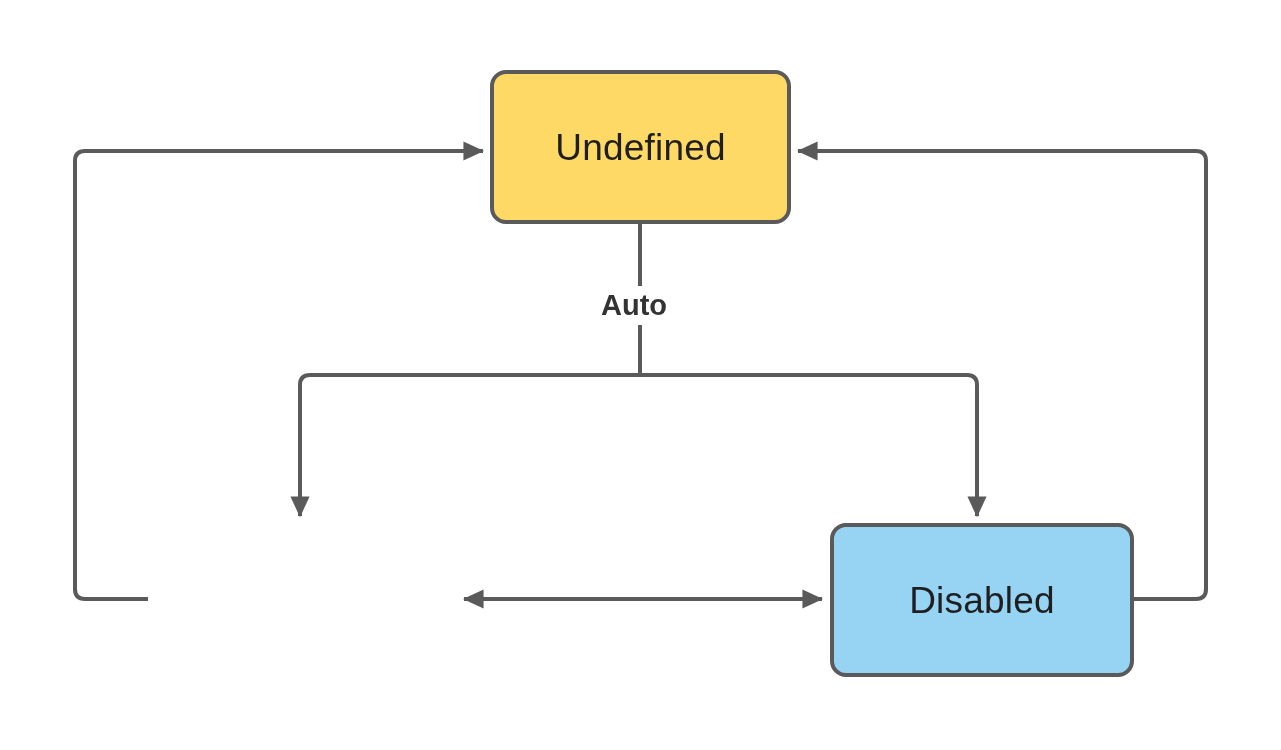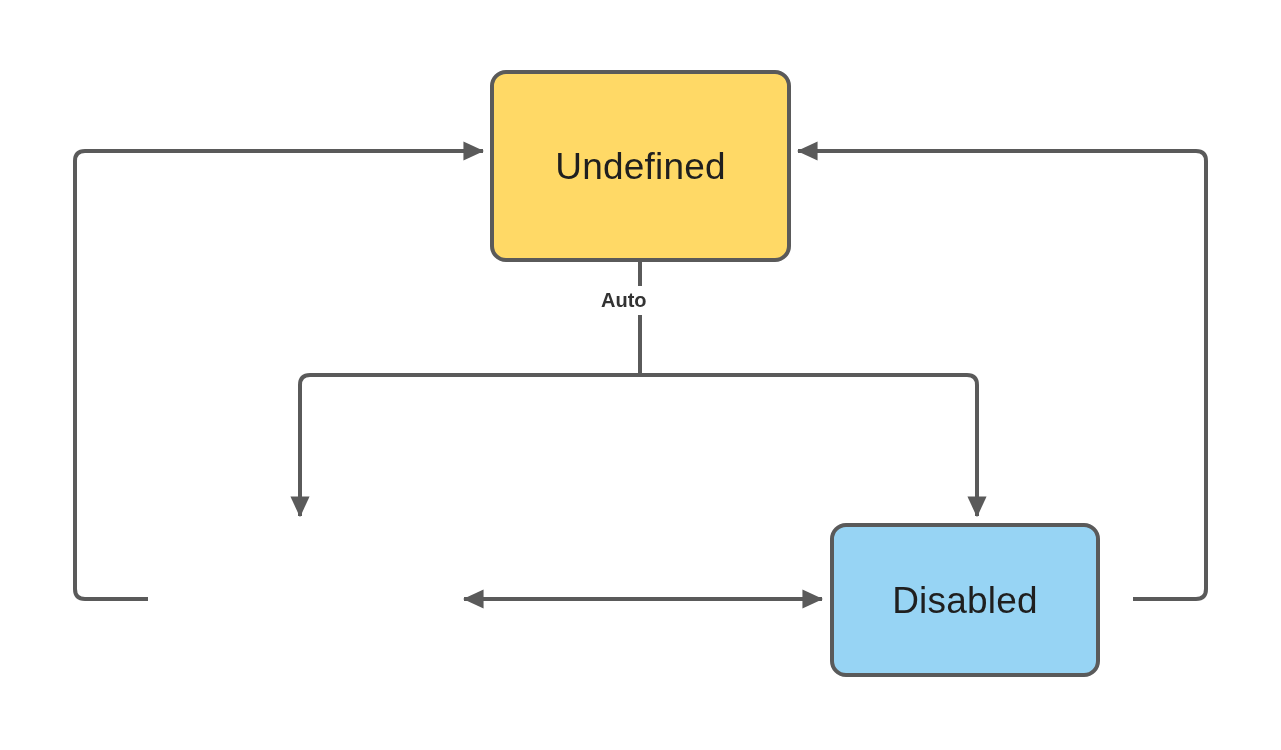--- a/index.html
+++ b/index.html
@@ -40,39 +40,39 @@
     font-size: 37px;
     color: #1f1f1f;
     line-height: 1;
     letter-spacing: 0.2px;
     white-space: nowrap;
   }
   #node-undefined {
     left: 490px;
     top: 70px;
     width: 301px;
-    height: 192px;
+    height: 154px;
   }
   #node-enabled {
     left: 150px;
     top: 523px;
     width: 306px;
     height: 154px;
   }
   #node-disabled {
     left: 830px;
     top: 523px;
-    width: 270px;
+    width: 304px;
     height: 154px;
   }
   .edge-label {
     position: absolute;
     font-family: "Liberation Sans", sans-serif;
     font-weight: bold;
-    font-size: 20px;
+    font-size: 29px;
     color: #333333;
     background: #ffffff;
     padding: 3px 9px;
     white-space: nowrap;
     z-index: 4;
   }
   #label-auto {
     left: 592px;
     top: 286px;
   }

